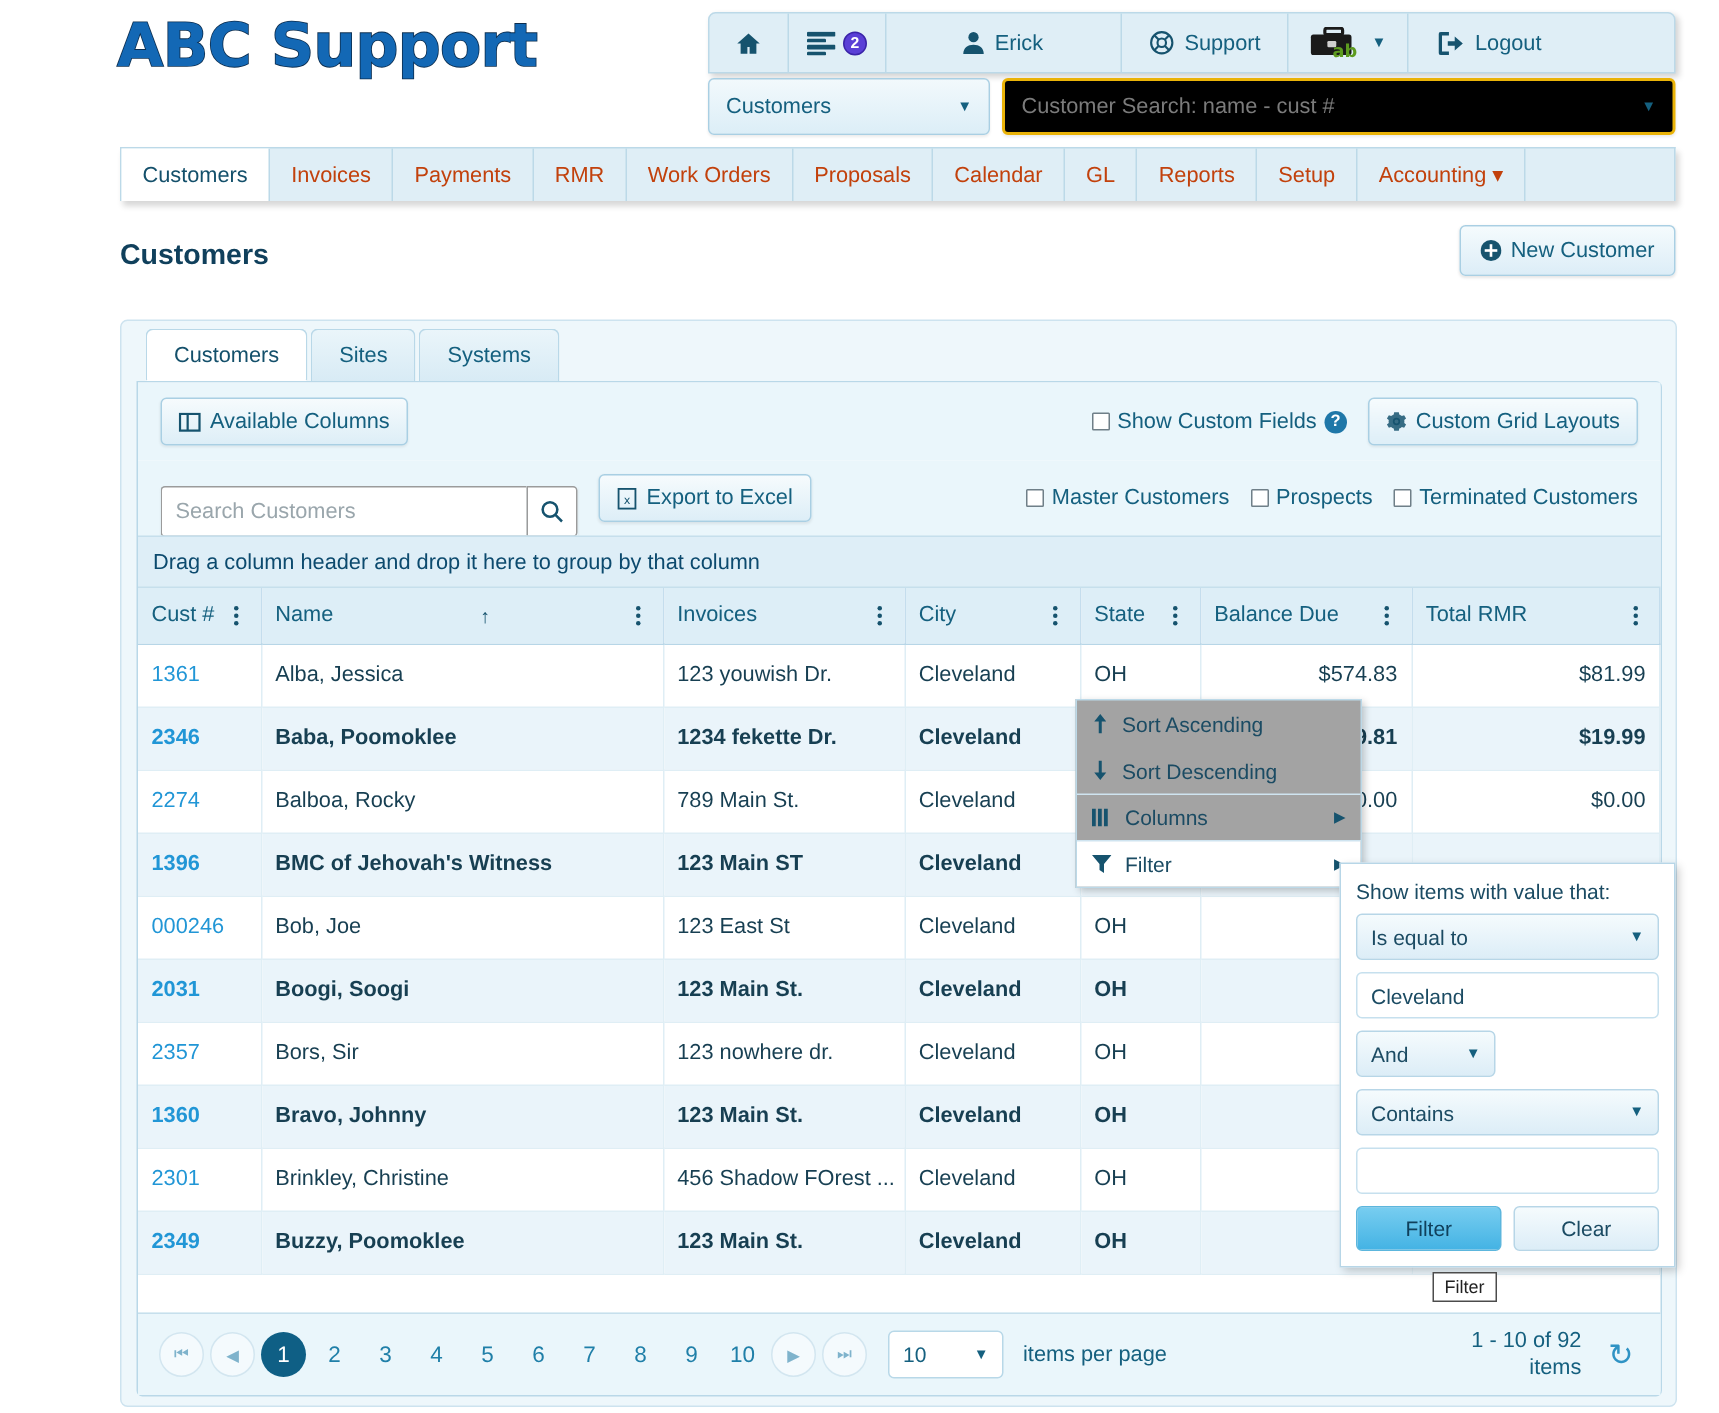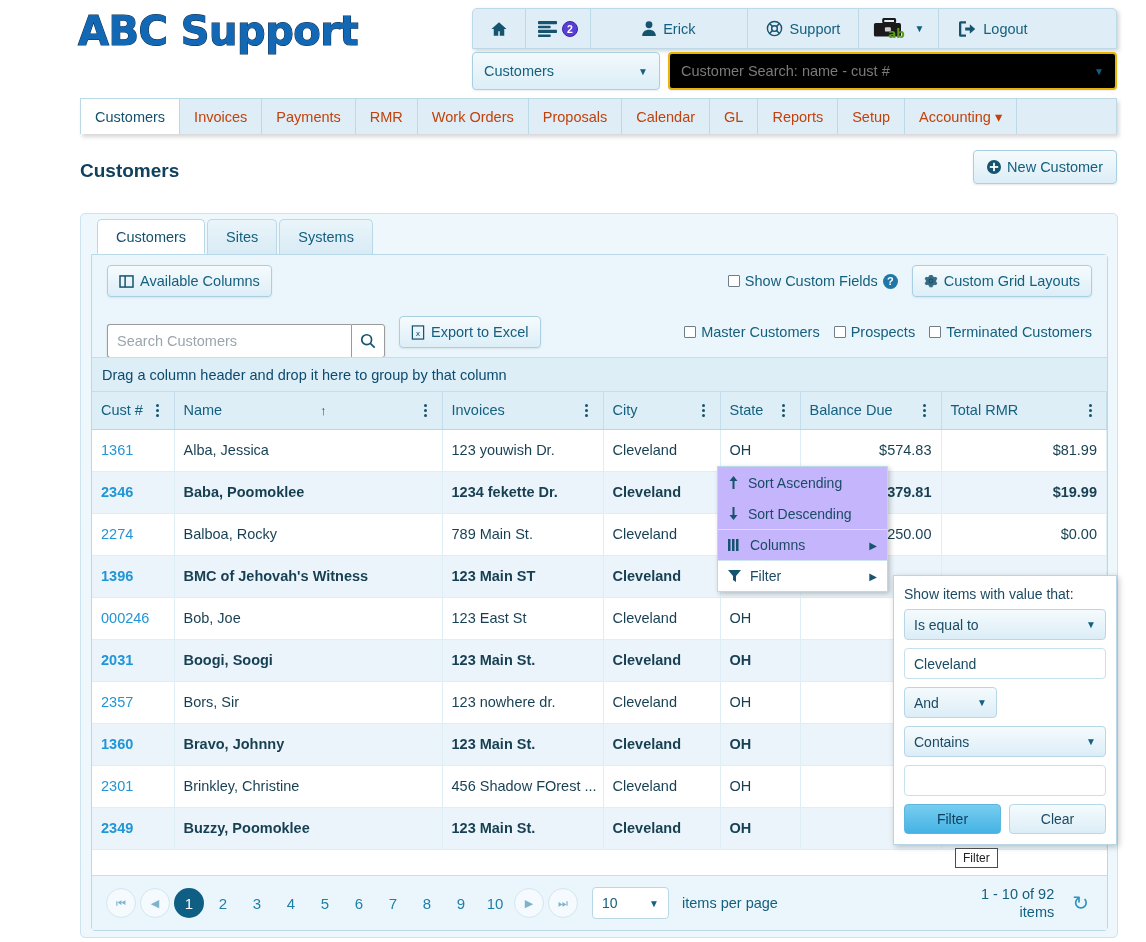--- a/index.html
+++ b/index.html
@@ -294,22 +294,22 @@
   .pager .spacer { flex: 1 1 auto; }
   .pg-count {
     font-size: 14.5px; color: #15607f; text-align: right;
     line-height: 18px; margin-right: 14px;
   }
   .pg-refresh { font-size: 20px; color: #2f93c4; cursor: pointer; margin-right: 4px; }
 
   
   .ctxmenu {
     position: absolute; left: 717px; top: 466px;
-    width: 171px;
-    background: #c4b5fd;
+    width: 191px;
+    background: #a3a3a3;
     border: 1px solid #bcd9e8;
     box-shadow: 2px 2px 5px rgba(0,0,0,.22);
     z-index: 50;
   }
   .ctxitem {
     height: 31px; display: flex; align-items: center;
     padding: 0 10px; gap: 9px;
     font-size: 14px; color: #1b4b63; cursor: pointer;
   }
   .ctxitem .arr { margin-left: auto; font-size: 10px; color: #16536e; }

